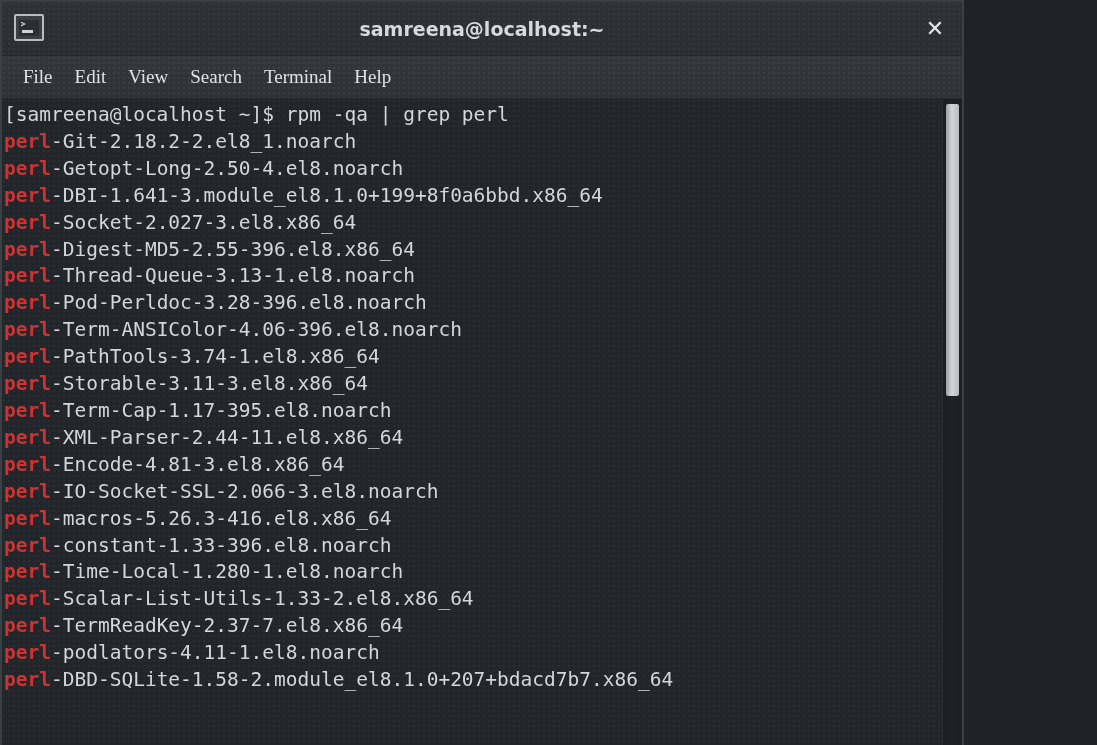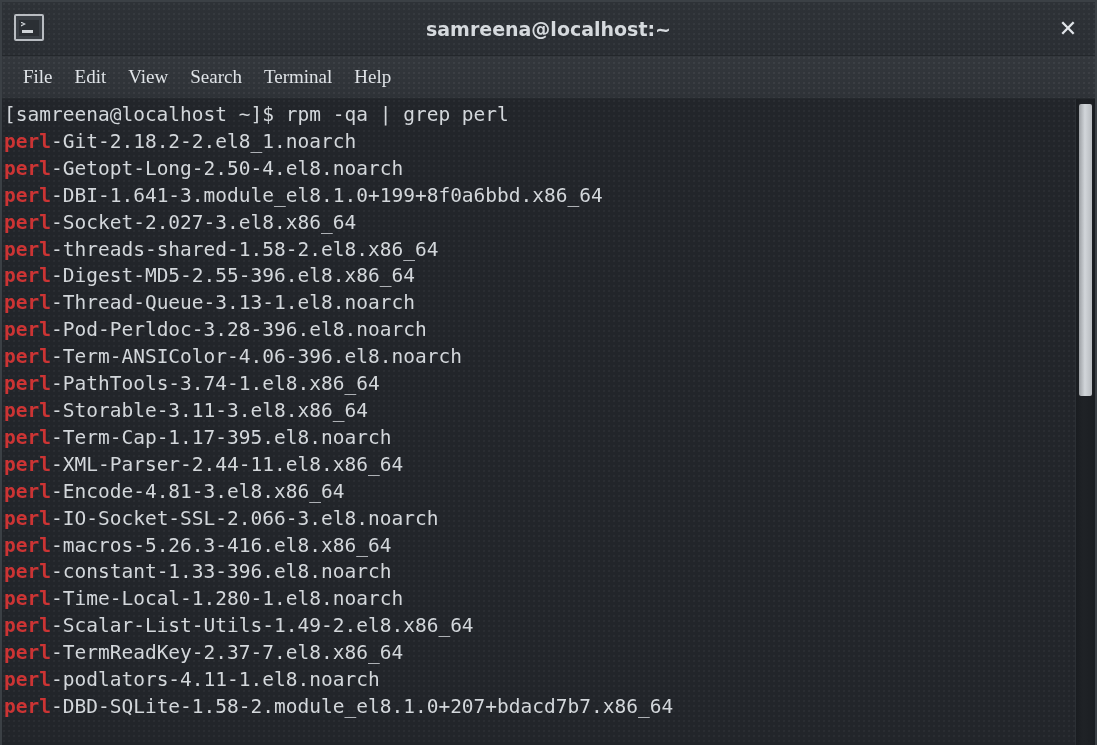--- a/index.html
+++ b/index.html
@@ -9,21 +9,21 @@
   }
   body {
     width: 1097px;
     height: 745px;
     overflow: hidden;
     font-family: "DejaVu Sans", sans-serif;
   }
 
   .window {
     position: relative;
-    width: 1097px;
+    width: 964px;
     height: 745px;
     background: #5eead4;
     box-sizing: border-box;
     border-left: 2px solid #3b4045;
     border-right: 2px solid #3b4045;
     border-top: 2px solid #3b4045;
     display: flex;
     flex-direction: column;
   }
 
@@ -200,35 +200,34 @@
     <div class="menu-item">Help</div>
   </div>
 
   <div class="term-wrap">
     <div class="term-screen" id="term-screen">
       <div class="line">[samreena@localhost ~]$ rpm -qa | grep perl</div>
     <div class="line"><span class="pkg-prefix">perl</span><span class="pkg-rest">-Git-2.18.2-2.el8_1.noarch</span></div>
         <div class="line"><span class="pkg-prefix">perl</span><span class="pkg-rest">-Getopt-Long-2.50-4.el8.noarch</span></div>
         <div class="line"><span class="pkg-prefix">perl</span><span class="pkg-rest">-DBI-1.641-3.module_el8.1.0+199+8f0a6bbd.x86_64</span></div>
         <div class="line"><span class="pkg-prefix">perl</span><span class="pkg-rest">-Socket-2.027-3.el8.x86_64</span></div>
-        <div class="line"><span class="pkg-prefix">perl</span><span class="pkg-rest">-threads-shared-1.58-2.el8.x86_64</span></div>
         <div class="line"><span class="pkg-prefix">perl</span><span class="pkg-rest">-Digest-MD5-2.55-396.el8.x86_64</span></div>
         <div class="line"><span class="pkg-prefix">perl</span><span class="pkg-rest">-Thread-Queue-3.13-1.el8.noarch</span></div>
         <div class="line"><span class="pkg-prefix">perl</span><span class="pkg-rest">-Pod-Perldoc-3.28-396.el8.noarch</span></div>
         <div class="line"><span class="pkg-prefix">perl</span><span class="pkg-rest">-Term-ANSIColor-4.06-396.el8.noarch</span></div>
         <div class="line"><span class="pkg-prefix">perl</span><span class="pkg-rest">-PathTools-3.74-1.el8.x86_64</span></div>
         <div class="line"><span class="pkg-prefix">perl</span><span class="pkg-rest">-Storable-3.11-3.el8.x86_64</span></div>
         <div class="line"><span class="pkg-prefix">perl</span><span class="pkg-rest">-Term-Cap-1.17-395.el8.noarch</span></div>
         <div class="line"><span class="pkg-prefix">perl</span><span class="pkg-rest">-XML-Parser-2.44-11.el8.x86_64</span></div>
         <div class="line"><span class="pkg-prefix">perl</span><span class="pkg-rest">-Encode-4.81-3.el8.x86_64</span></div>
         <div class="line"><span class="pkg-prefix">perl</span><span class="pkg-rest">-IO-Socket-SSL-2.066-3.el8.noarch</span></div>
         <div class="line"><span class="pkg-prefix">perl</span><span class="pkg-rest">-macros-5.26.3-416.el8.x86_64</span></div>
         <div class="line"><span class="pkg-prefix">perl</span><span class="pkg-rest">-constant-1.33-396.el8.noarch</span></div>
         <div class="line"><span class="pkg-prefix">perl</span><span class="pkg-rest">-Time-Local-1.280-1.el8.noarch</span></div>
-        <div class="line"><span class="pkg-prefix">perl</span><span class="pkg-rest">-Scalar-List-Utils-1.49-2.el8.x86_64</span></div>
+        <div class="line"><span class="pkg-prefix">perl</span><span class="pkg-rest">-Scalar-List-Utils-1.33-2.el8.x86_64</span></div>
         <div class="line"><span class="pkg-prefix">perl</span><span class="pkg-rest">-TermReadKey-2.37-7.el8.x86_64</span></div>
         <div class="line"><span class="pkg-prefix">perl</span><span class="pkg-rest">-podlators-4.11-1.el8.noarch</span></div>
         <div class="line"><span class="pkg-prefix">perl</span><span class="pkg-rest">-DBD-SQLite-1.58-2.module_el8.1.0+207+bdacd7b7.x86_64</span></div>
       </div>
     <div class="scrollbar">
       <div class="scroll-thumb" id="scroll-thumb" style="top: 5px; height: 292px;"></div>
     </div>
   </div>
 
 </div>

